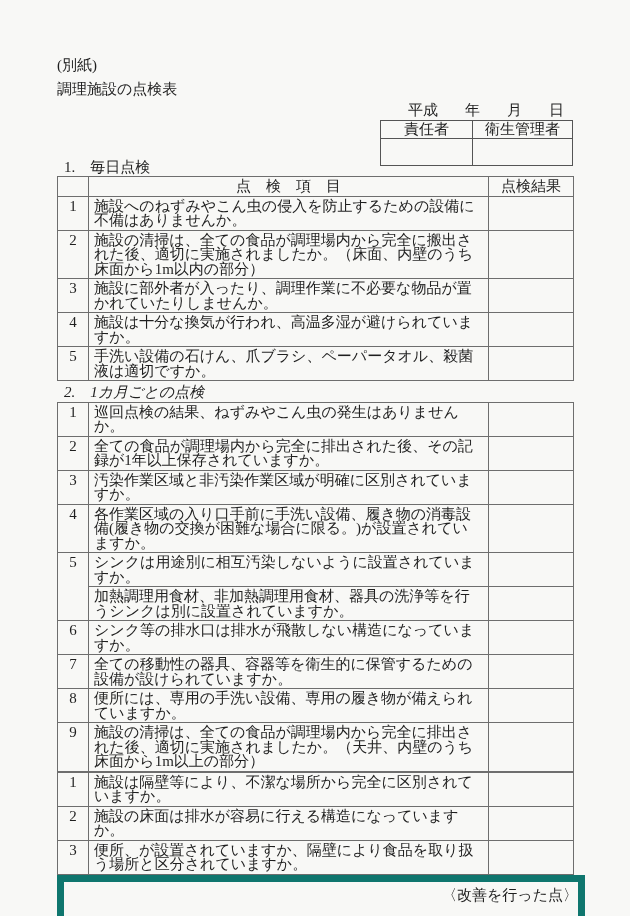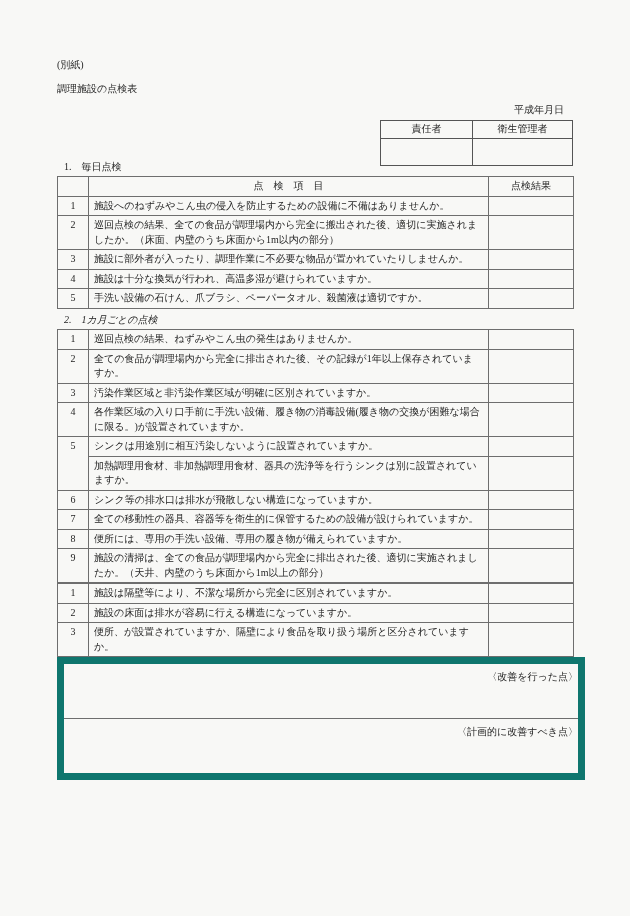--- a/index.html
+++ b/index.html
@@ -3,29 +3,29 @@
 <meta charset="utf-8">
 <style>
   html,body{margin:0;padding:0;background:#e9e9e9;}
   .page{
     position:relative;
     width:630px;height:916px;
     margin:0 auto;
     background:#f8f8f6;
     color:#1f1f1f;
     font-family:"Liberation Serif","DejaVu Serif",serif;
-    font-size:10px;
+    font-size:15px;
     line-height:14.5px;
     overflow:hidden;
   }
   .content{padding:0 57px;}
   .header{position:relative;height:176px;}
   .attachment{position:absolute;left:57px;top:58px;}
   .doc-title{position:absolute;left:57px;top:82px;}
-  .date-line{position:absolute;right:66px;top:103px;display:flex;}
+  .date-line{position:absolute;right:66px;top:103px;display:flex;gap:27px;}
   .sig-table{
     position:absolute;right:57px;top:120px;
     border-collapse:collapse;table-layout:fixed;width:182px;
   }
   .sig-table td{border:1px solid #555;text-align:center;padding:0 2px;}
   .sig-table .sig-head td{height:17px;}
   .sig-table .sig-val td{height:26px;}
   .sig-col-1{width:87px;}
   .sig-col-2{width:95px;}
   .section-title-1{position:absolute;left:64px;top:160px;text-align:center;}
@@ -100,21 +100,21 @@
         <th class="item-head">点　検　項　目</th>
         <th class="res-head">点検結果</th>
       </tr>
       <tr>
         <td class="no-cell">1</td>
         <td>施設へのねずみやこん虫の侵入を防止するための設備に不備はありませんか。</td>
         <td></td>
       </tr>
       <tr>
         <td class="no-cell">2</td>
-        <td>巡回点検の結果、全ての食品が調理場内から完全に搬出された後、適切に実施されましたか。（床面、内壁のうち床面から1m以内の部分）</td>
+        <td>施設の清掃は、全ての食品が調理場内から完全に搬出された後、適切に実施されましたか。（床面、内壁のうち床面から1m以内の部分）</td>
         <td></td>
       </tr>
       <tr>
         <td class="no-cell">3</td>
         <td>施設に部外者が入ったり、調理作業に不必要な物品が置かれていたりしませんか。</td>
         <td></td>
       </tr>
       <tr>
         <td class="no-cell">4</td>
         <td>施設は十分な換気が行われ、高温多湿が避けられていますか。</td>

